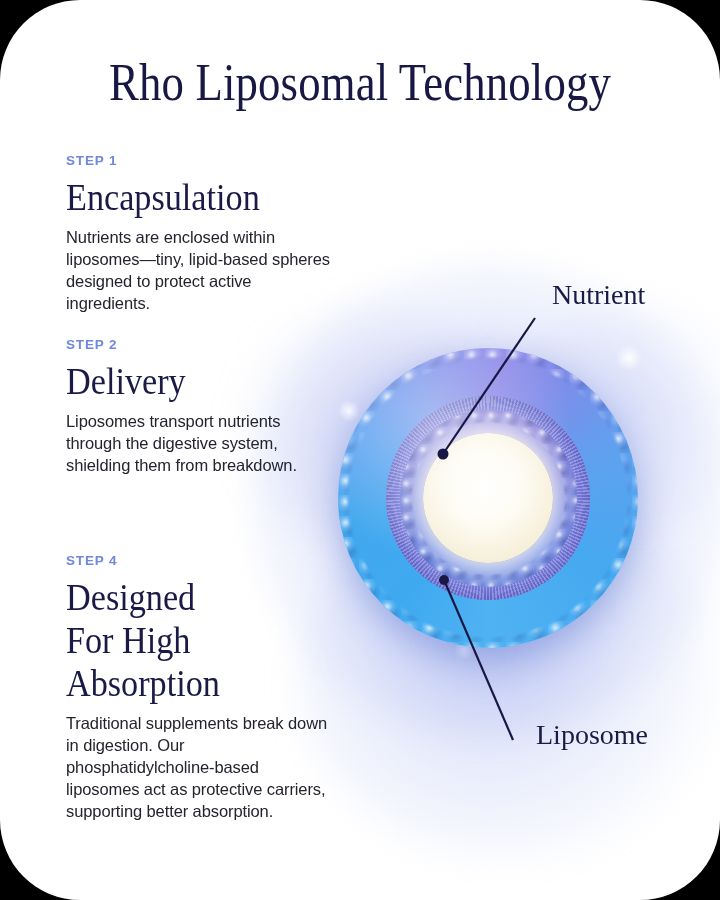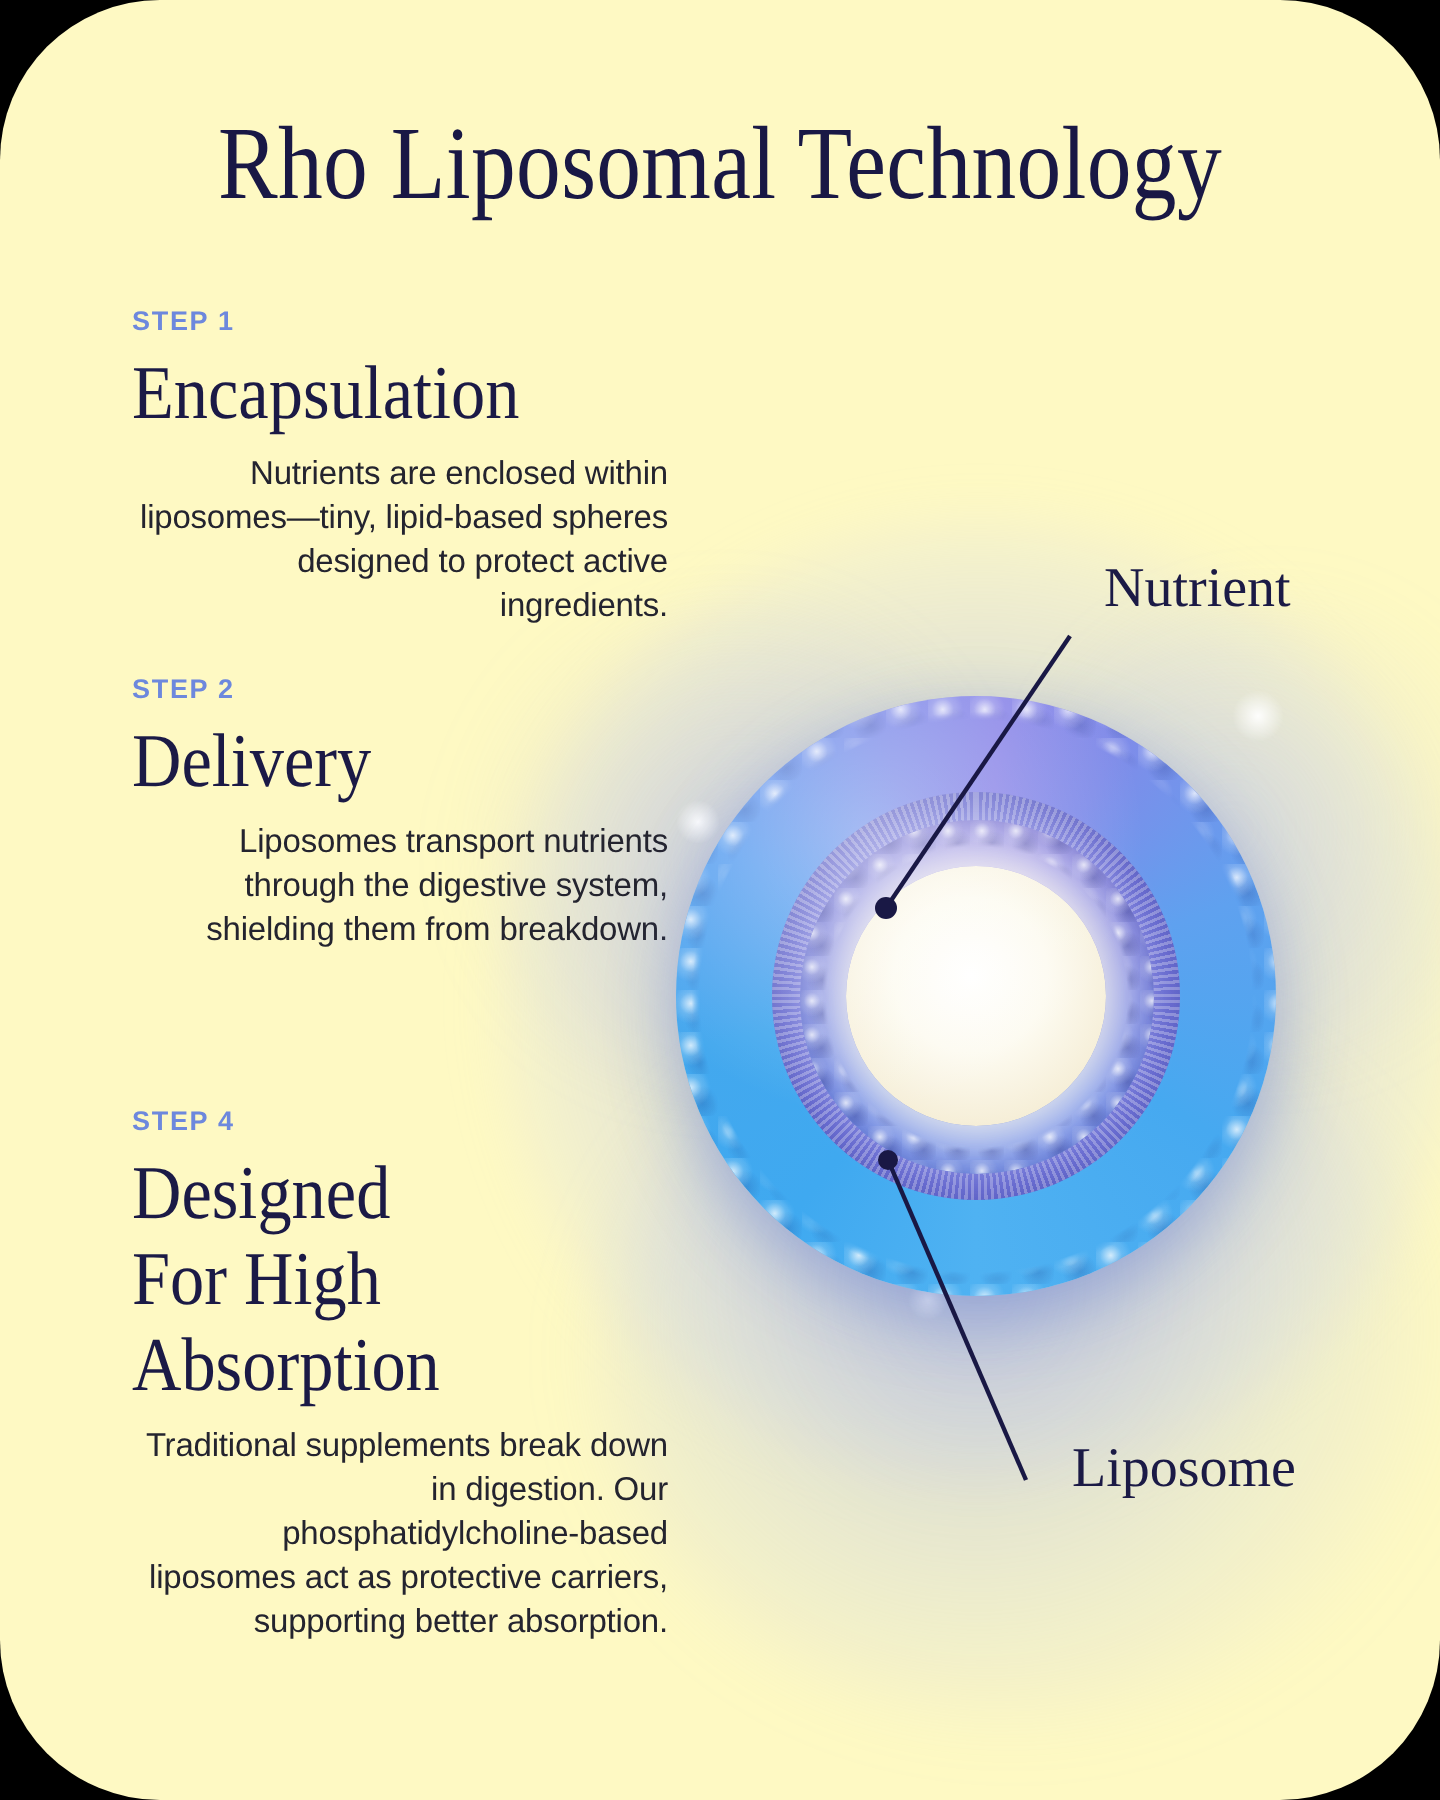--- a/index.html
+++ b/index.html
@@ -13,21 +13,21 @@
     overflow: hidden;
     font-family: "Liberation Sans", sans-serif;
   }
 
   #card {
     position: relative;
     width: 720px;
     height: 900px;
     border-radius: 80px;
     overflow: hidden;
-    background: #fef9c3;
+    background: #ffffff;
     box-sizing: border-box;
   }
 
   
   .glow {
     position: absolute;
     pointer-events: none;
     border-radius: 50%;
   }
   #glow-main {
@@ -111,21 +111,20 @@
     color: #1b1a46;
     transform: scaleX(0.90);
     transform-origin: left center;
     margin-bottom: 7px;
   }
   .step-body {
     font-size: 16.5px;
     line-height: 22px;
     color: #24242f;
     letter-spacing: -0.1px;
-    text-align: right;
   }
 
   
   #liposome-wrap {
     position: absolute;
     left: 338px; top: 348px;
     width: 300px; height: 300px;
   }
   #liposome {
     position: absolute; inset: 0;

